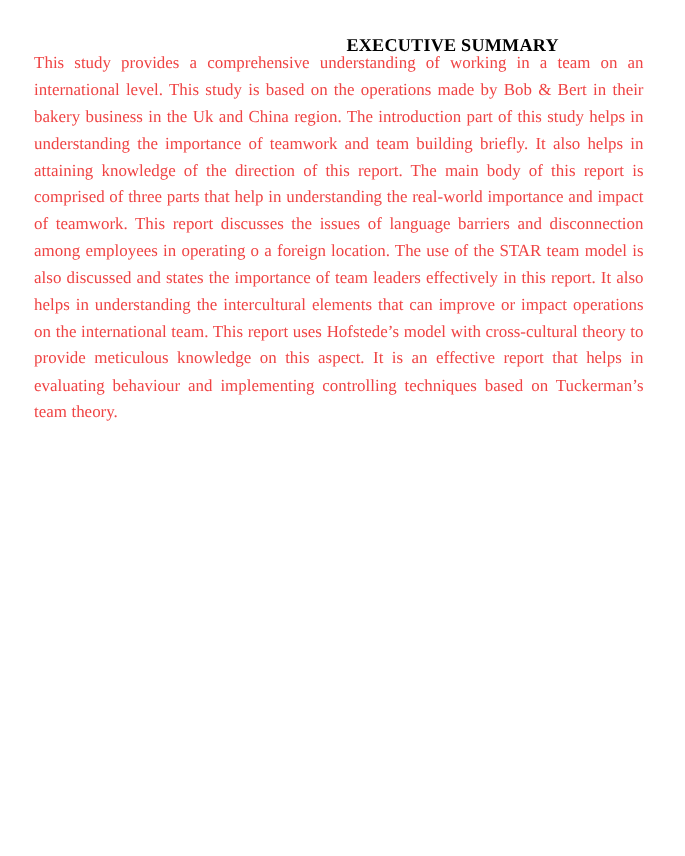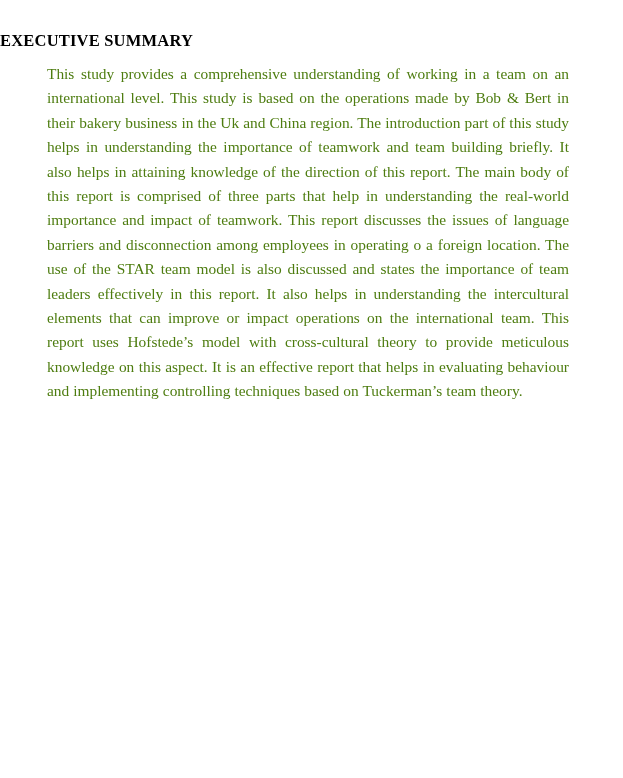--- a/index.html
+++ b/index.html
@@ -23,42 +23,42 @@
     height: 778px;
     background: #ffffff;
     box-sizing: border-box;
   }
 
   .doc-title {
     position: absolute;
     top: 20px;
     left: 0;
     width: 508px;
-    text-align: left;
+    text-align: right;
     font-size: 16.5px;
     font-weight: bold;
     letter-spacing: 0.2px;
     line-height: 20px;
     color: #000000;
   }
 
   .body-block {
     position: absolute;
     top: 46px;
     left: 31px;
     width: 554px;
   }
 
   .body-paragraph {
-    margin: 16px;
+    margin: 0;
     text-align: justify;
     text-justify: inter-word;
     font-size: 15.4px;
     line-height: 24.4px;
-    color: #4d7c0f;
+    color: #ef4444;
     word-spacing: 0.2px;
     hyphens: none;
   }
 </style>
 </head>
 <body>
 
 <div class="page">
 
   <h1 class="doc-title">EXECUTIVE SUMMARY</h1>

